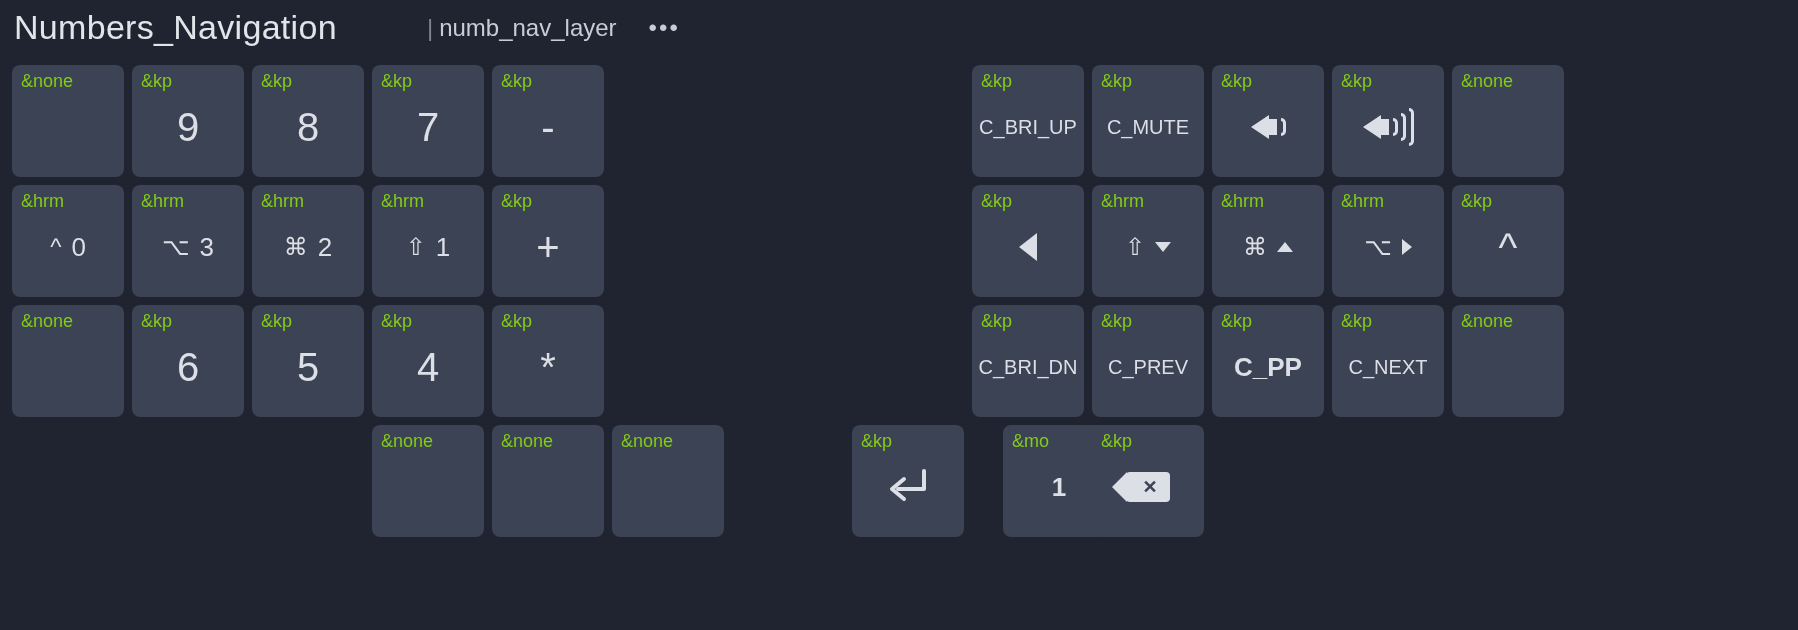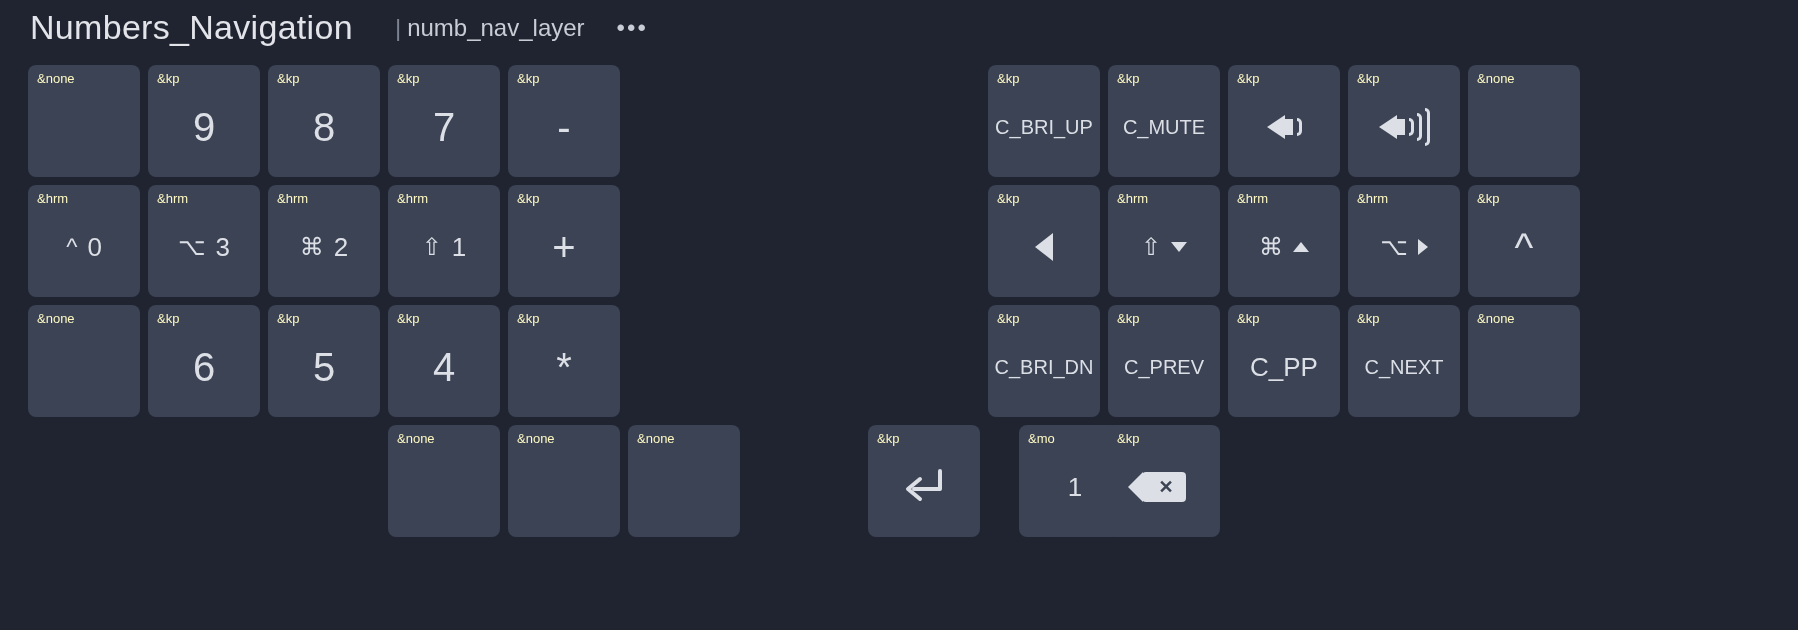--- a/index.html
+++ b/index.html
@@ -4,21 +4,21 @@
 <style>
   * { box-sizing: border-box; margin: 0; padding: 0; }
   html, body {
     width: 1798px;
     height: 630px;
     background: #1f2430;
     font-family: -apple-system, BlinkMacSystemFont, "Segoe UI", sans-serif;
     color: #c8ccd4;
     overflow: hidden;
   }
-  .root { padding: 8px 12px 12px 28px; }
+  .root { padding: 8px 12px 12px 12px; }
   .header {
     display: flex;
     align-items: center;
     gap: 42px;
     padding-bottom: 18px;
     padding-left: 2px;
   }
   .layer-title {
     font-size: 34px;
     font-weight: 500;
@@ -26,55 +26,56 @@
     letter-spacing: 0.3px;
   }
   .layer-sub {
     display: flex;
     align-items: center;
     gap: 32px;
   }
   .layer-sub-label {
     font-size: 24px;
     color: #c8ccd4;
+    margin-left: 48px;
   }
   .pipe { color: #7c8290; margin-right:6px; }
   .dots { font-size: 24px; color:#c8ccd4; letter-spacing:2px; cursor:pointer; }
 
   .board { position: relative; width: 100%; height: 540px; }
 
   .key {
     position: absolute;
     width: 112px;
     height: 112px;
     background: #3b4354;
     border-radius: 8px;
     cursor: pointer;
   }
   .key .behavior {
     position: absolute;
     top: 6px;
     left: 9px;
-    font-size: 13px;
-    color: #fef9c3;
+    font-size: 18px;
+    color: #84cc16;
   }
   .key .center {
     position: absolute;
     inset: 0;
     display: flex;
     align-items: center;
     justify-content: center;
     gap: 10px;
     font-size: 34px;
     font-weight: 400;
     color: #dcdfe5;
     padding-top: 12px;
   }
   .key .center.small { font-size: 20px; }
-  .key .center.med  { font-size: 26px; }
+  .key .center.med  { font-size: 26px; font-weight: bold; }
   .key .center.big  { font-size: 40px; }
 
   .modsym { font-size: 24px; display:inline-block; }
   .paramnum { font-size: 26px; display:inline-block; }
 
   .speaker-low, .speaker-high { display:inline-flex; align-items:center; }
   .speaker-body {
     width: 0; height: 0;
     border-top: 12px solid transparent;
     border-bottom: 12px solid transparent;

